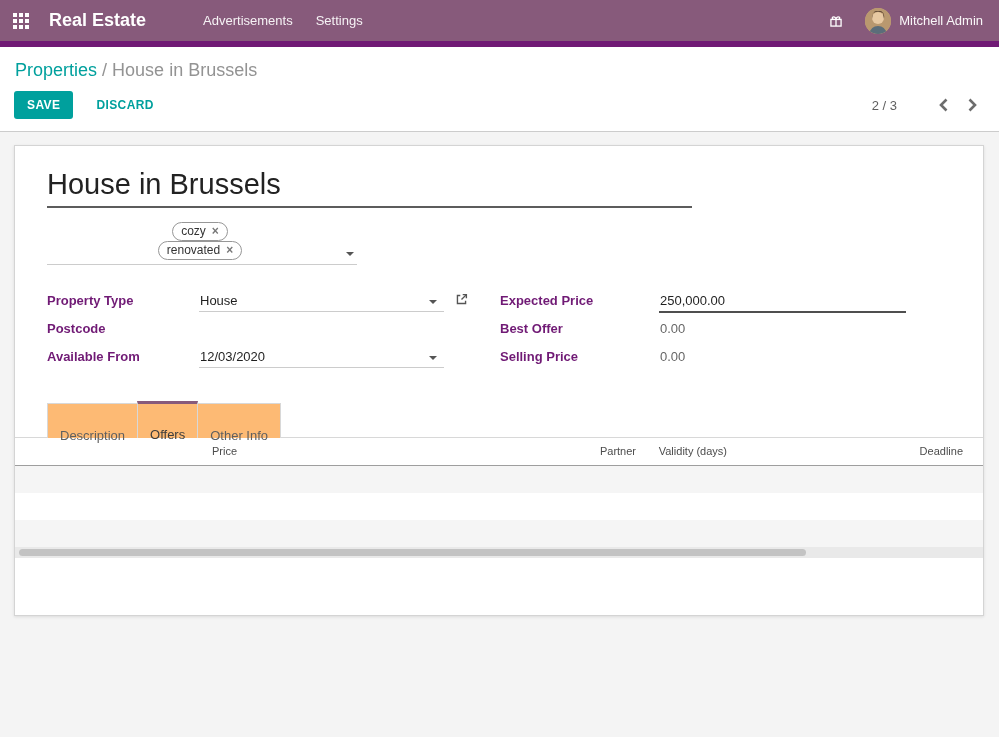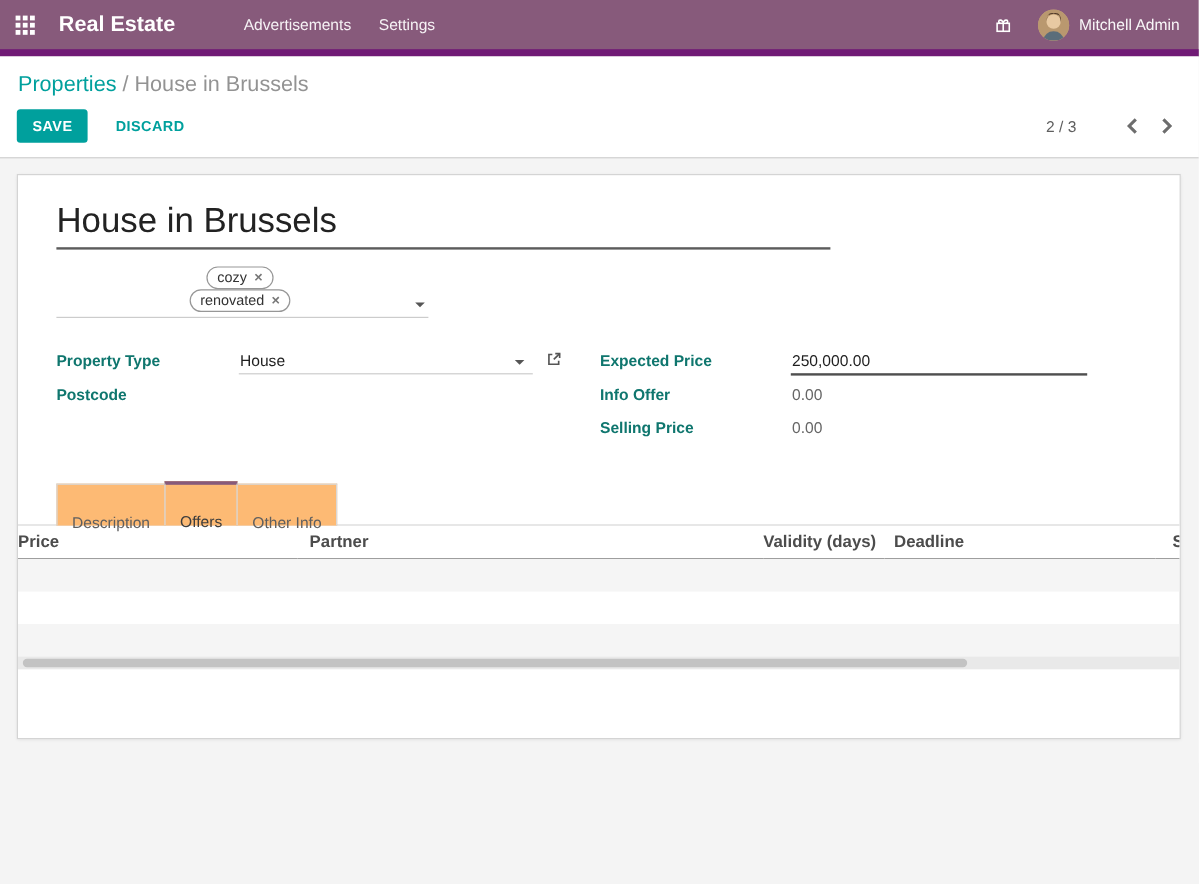--- a/index.html
+++ b/index.html
@@ -80,21 +80,21 @@
     width:0; height:0; border-left:4px solid transparent;
     border-right:4px solid transparent; border-top:4px solid #555;
   }
   .tags-caret { position:absolute; right:3px; bottom:8px; cursor:pointer; }
 
   
   .fields { display:flex; margin-top:24px; padding-left:32px; }
   .fcol { width:423px; }
   .fcol.right { margin-left:30px; width:406px; }
   .frow { display:flex; height:28px; align-items:flex-start; }
-  .flabel { width:152px; font-weight:bold; color:#0f766e; padding-top:4px; flex:none; }
+  .flabel { width:152px; font-weight:bold; color:#701a75; padding-top:4px; flex:none; }
   .fcol.right .flabel { width:159px; }
   .fvalue {
     flex:1 1 auto; position:relative; padding:4px 0 3px 1px;
     border-bottom:1px solid #ccc; color:#1f1f1f; cursor:text;
   }
   .fvalue.focused { border-bottom:2px solid #4f4f4f; }
   .fvalue.readonly { border-bottom:none; color:#666; cursor:default; }
   .field-caret { position:absolute; right:7px; top:11px; cursor:pointer; }
   .ext-link { position:absolute; right:-24px; top:4px; cursor:pointer; display:flex; }
   .m2o { margin-right:26px; }
@@ -112,21 +112,21 @@
   .tab + .tab { margin-left:-1px; }
   .tab.active {
     border-top:3px solid #875A7B; color:#3d3d3d; height:33px; line-height:28px;
     position:relative; z-index:2;
   }
 
   
   .table-wrap { overflow:hidden; width:100%; }
   table.offers { width:1080px; border-collapse:collapse; table-layout:fixed; }
   table.offers th {
-    font-size:14px; font-weight:bold; color:#4c4c4c; text-align:left;
+    font-size:11px; font-weight:normal; color:#4c4c4c; text-align:right;
     height:27px; border-bottom:1px solid #9e9e9e; background:#fff;
     white-space:nowrap; overflow:hidden; cursor:pointer;
   }
   .col-price   { width:233px; }
   .col-partner { width:388px; }
   .col-validity{ width:101px; }
   .col-deadline{ width:226px; }
   .col-status  { width:132px; }
   th.h-price    { text-align:right; padding-right:11px; }
   th.h-partner  { padding-left:10px; }
@@ -241,31 +241,38 @@
                 <path d="M6.5 3 H3 V13 H13 V9.5"></path>
                   <path d="M9.5 2 H14 V6.5"></path>
                   <path d="M14 2 L8 8"></path>
               </svg>
             </span>
           </div>
         </div>
         <div class="frow">
           <div class="flabel">Postcode</div>
         </div>
+        <div class="frow">
+          <div class="flabel">Available From</div>
+          <div class="fvalue m2o">
+            <span>12/03/2020</span>
+            <span class="caret field-caret"></span>
+          </div>
+        </div>
       </div>
 
       <div class="fcol right">
         <div class="frow">
           <div class="flabel">Expected Price</div>
           <div class="fvalue focused">
             <span>250,000.00</span>
           </div>
         </div>
         <div class="frow">
-          <div class="flabel">Info Offer</div>
+          <div class="flabel">Best Offer</div>
           <div class="fvalue readonly">
             <span>0.00</span>
           </div>
         </div>
         <div class="frow">
           <div class="flabel">Selling Price</div>
           <div class="fvalue readonly">
             <span>0.00</span>
           </div>
         </div>

